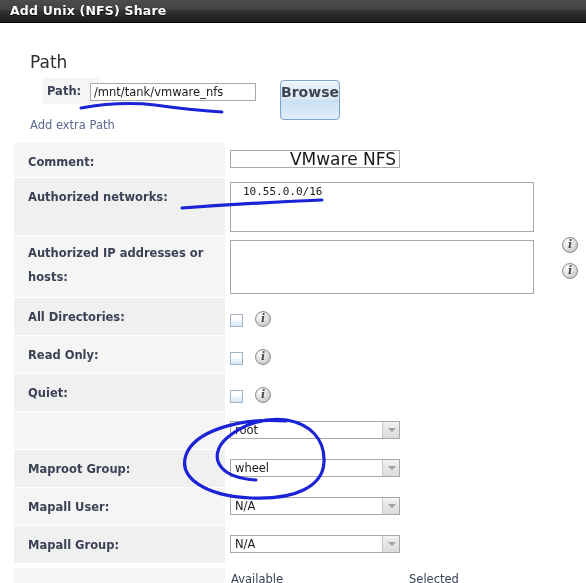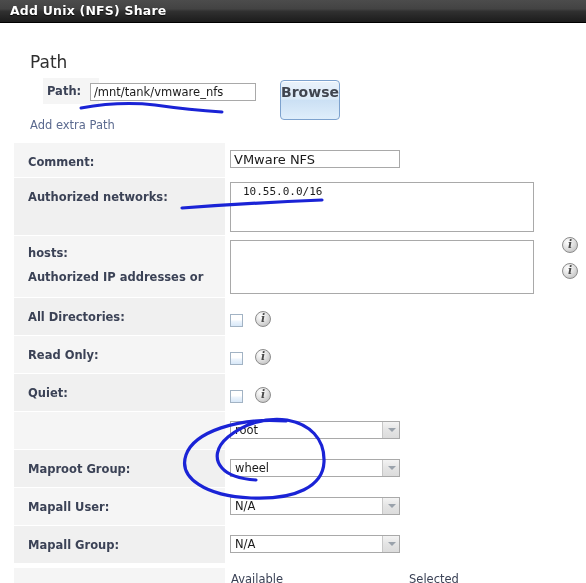--- a/index.html
+++ b/index.html
@@ -140,24 +140,25 @@
     position: absolute;
     left: 216px;
     top: 0;
   }
 
   .tinput {
     border: 1px solid #a9a9a9;
     background: #ffffff;
     box-sizing: border-box;
     font-family: "DejaVu Sans", "Liberation Sans", sans-serif;
-    font-size: 13px;
+    font-size: 17px;
     color: #1a1a1a;
     padding: 1px 3px;
     display: block;
+    text-align: right;
   }
   .tarea {
     border: 1px solid #a9a9a9;
     background: #ffffff;
     box-sizing: border-box;
     font-family: "DejaVu Sans Mono", "Liberation Mono", monospace;
     font-size: 11px;
     color: #1a1a1a;
     padding: 2px 12px;
     display: block;
@@ -295,22 +296,22 @@
       <textarea class="tarea" style="width: 304px; height: 50px;">10.55.0.0/16</textarea>
     </div>
     <div style="position:absolute;left:548px;top:57px;">
       <span class="infoicon">i</span>
     </div>
   </div>
 
   <div class="frow" style="height:62px;">
     <div class="fcell-label"></div>
     <div class="flabel" style="top:6px;line-height:24px;">
+      <div>Authorized IP addresses or</div>
       <div>hosts:</div>
-      <div>Authorized IP addresses or</div>
     </div>
     <div class="fcell-field" style="top:5px;">
       <textarea class="tarea" style="width: 304px; height: 54px;"></textarea>
     </div>
     <div style="position:absolute;left:548px;top:25px;">
       <span class="infoicon">i</span>
     </div>
   </div>
 
   <div class="frow alt" style="height:38px;">

